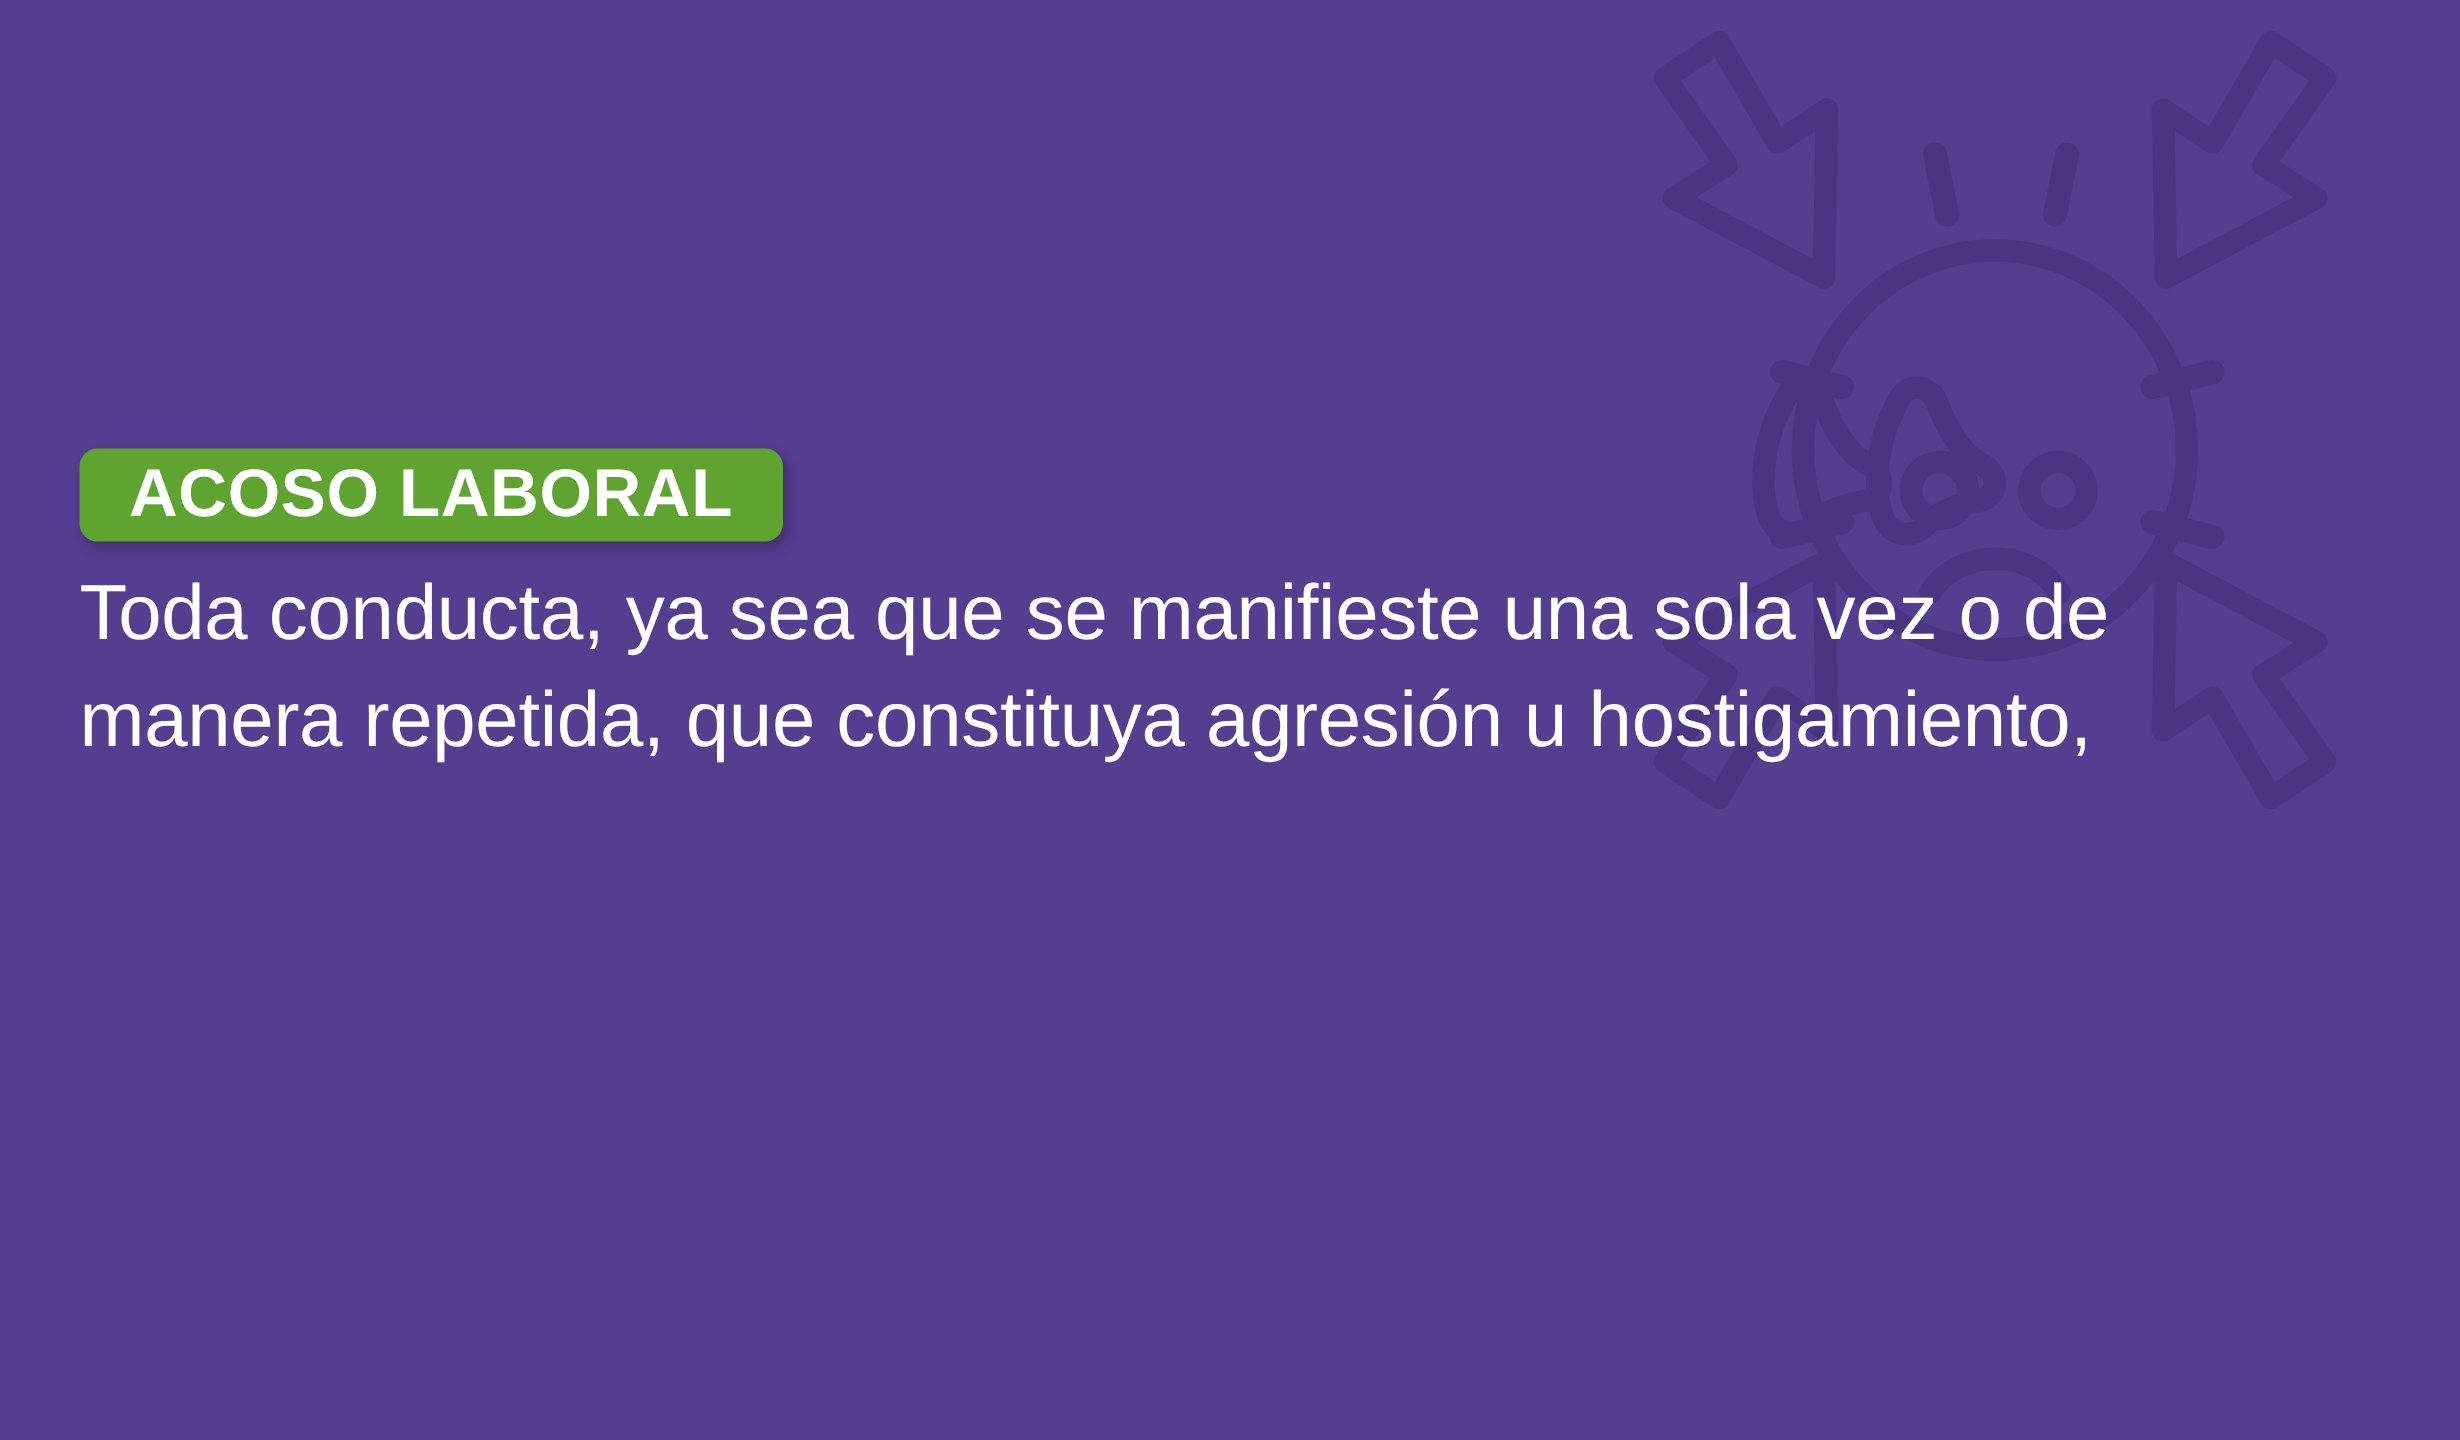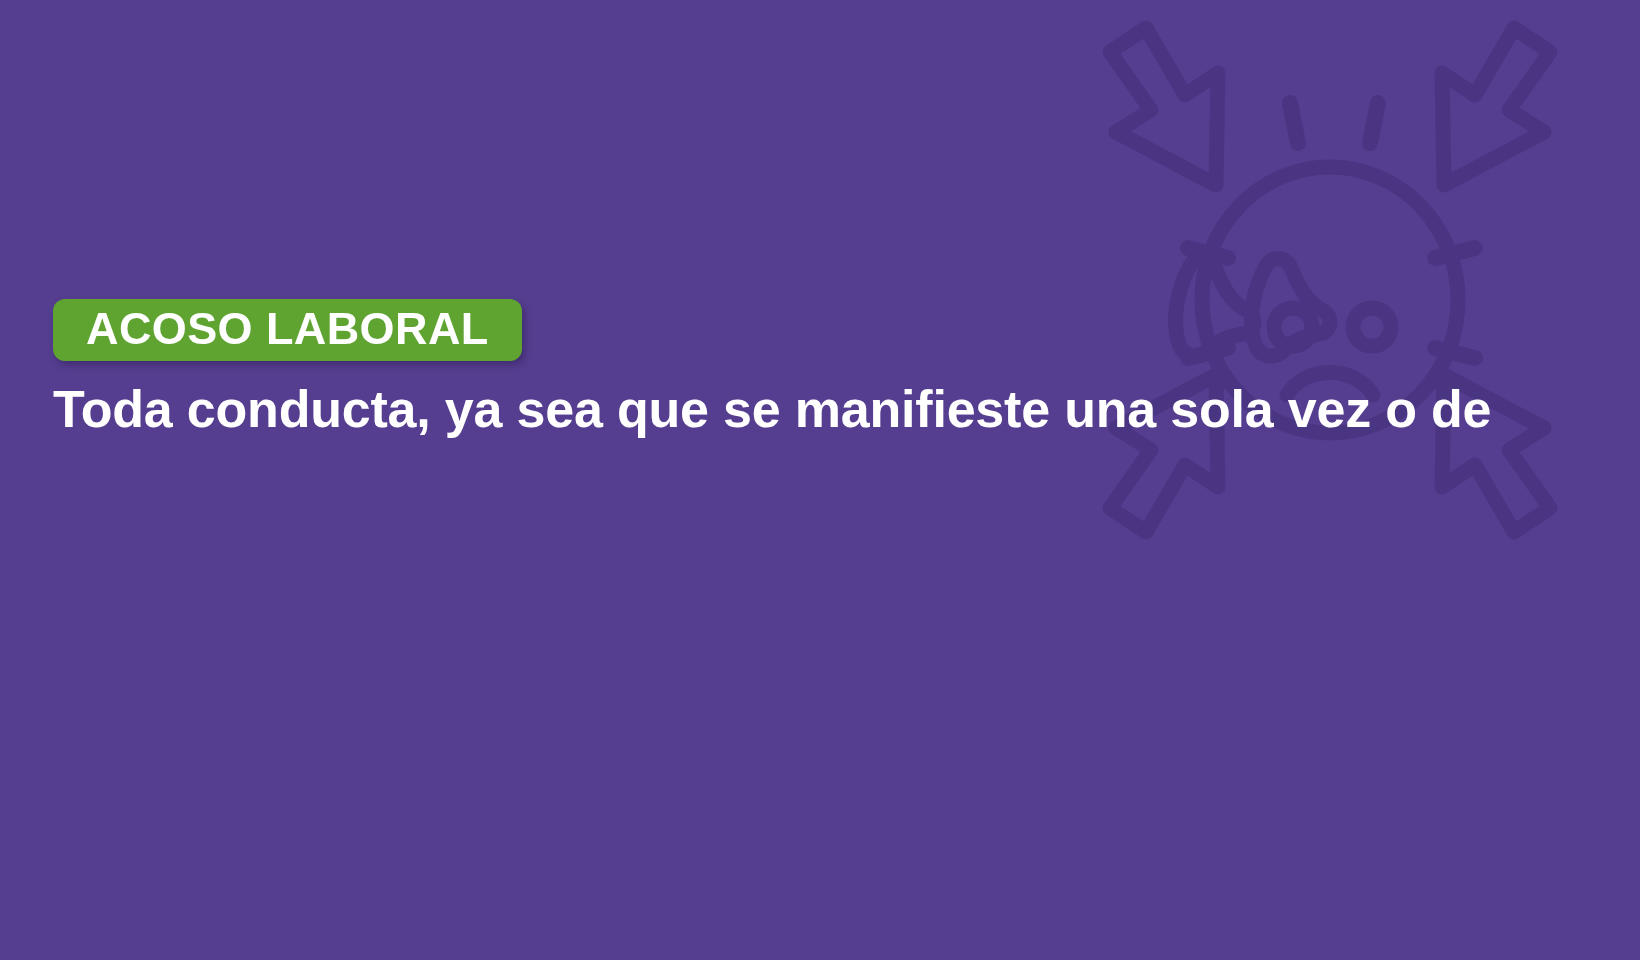--- a/index.html
+++ b/index.html
@@ -63,21 +63,21 @@
   
   #body-copy {
     position: absolute;
     left: 53px;
     top: 374px;
     width: 1500px;
     z-index: 2;
     color: #ffffff;
     font-size: 52px;
     line-height: 71px;
-    font-weight: 700;
+    font-weight: 400;
     font-stretch: condensed;
     letter-spacing: -0.2px;
   }
   #body-copy .ln {
     display: block;
     white-space: nowrap;
   }
 </style>
 </head>
 <body>
@@ -120,15 +120,16 @@
       <path d="M530 508 L494 532 L455 465 L422 487 L424 375 L524 428 L489 450 Z"></path>
     </svg>
   </div>
 
   <div id="badge">
     <span id="badge-label">ACOSO LABORAL</span>
   </div>
 
   <div id="body-copy">
     <span class="ln">Toda conducta, ya sea que se manifieste una sola vez o de</span>
+    <span class="ln">manera repetida, que constituya agresión u hostigamiento,</span>
   </div>
 
 </div>
 
 </body></html>

